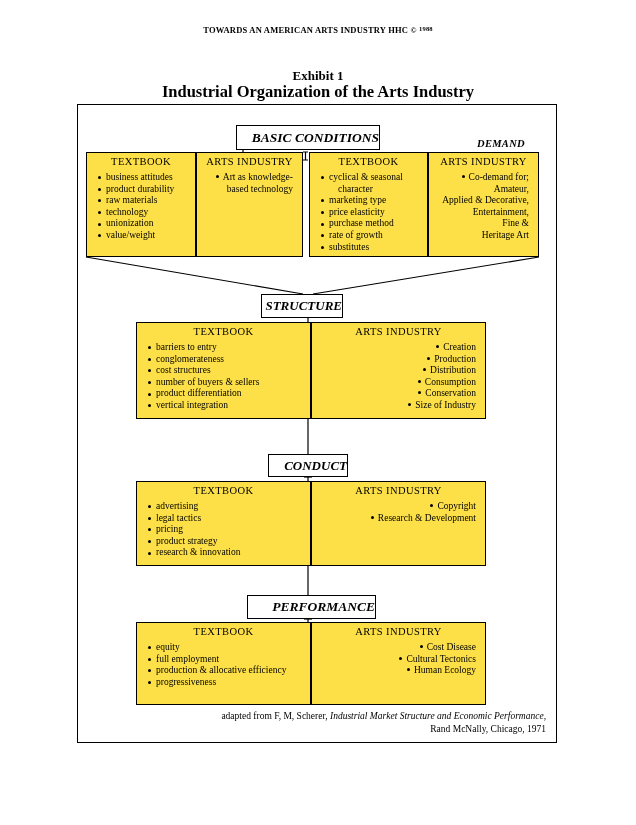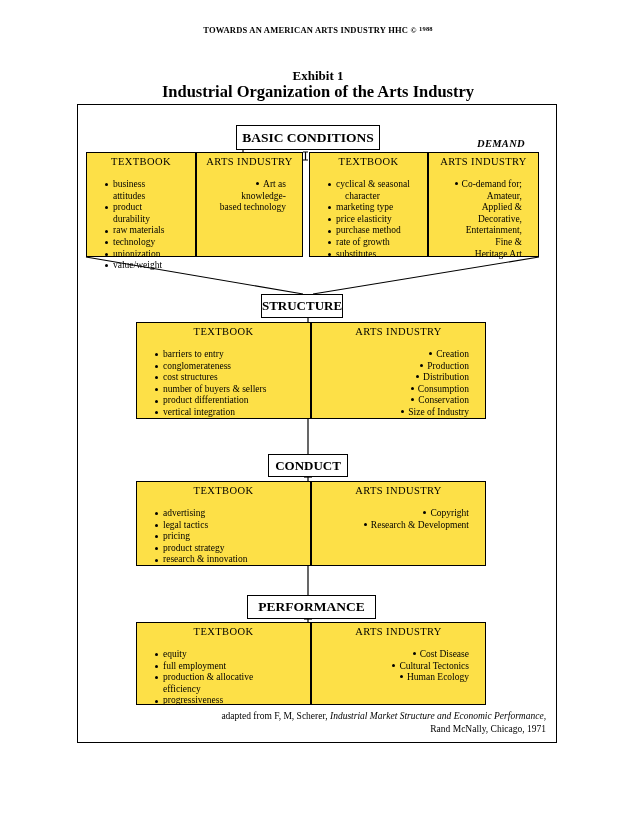--- a/index.html
+++ b/index.html
@@ -31,37 +31,37 @@
 
   
   #frame{
     left:77px;top:104px;width:480px;height:639px;
     border:1.3px solid #000;box-sizing:border-box;
   }
 
   
   .stage-hdr{
     border:1.2px solid #000;box-sizing:border-box;background:#fff;
-    display:flex;align-items:center;justify-content:center;
-    font-weight:bold;z-index:5;
+    display:flex;align-items:center;justify-content:flex-end;
+    font-weight:bold;z-index:5;font-style:italic;
   }
   #basic-conditions-box{left:236px;top:125px;width:144px;height:25px;font-size:13.5px;}
   #structure-box{left:261px;top:294px;width:82px;height:24px;font-size:13px;}
   #conduct-box{left:268px;top:454px;width:80px;height:23px;font-size:13px;}
   #performance-box{left:247px;top:595px;width:129px;height:24px;font-size:13.5px;}
 
   
   .side-caption{font-size:10.5px;font-weight:bold;letter-spacing:.3px;}
   #supply-label{left:95px;top:152px;}
   #demand-label{left:477px;top:138px;font-style:italic;}
 
   
   .pane{position:absolute;box-sizing:border-box;border:1.2px solid #000;background:#fde047;}
   .pane-title{text-align:center;font-size:10.5px;letter-spacing:.4px;margin:3px 0 1px 0;}
-  ul.items{list-style:none;margin:12px;padding:0 5px 0 5px;font-size:9.5px;line-height:11.6px;}
+  ul.items{list-style:none;margin:5px;padding:0 5px 0 5px;font-size:9.5px;line-height:11.6px;}
   ul.items li{position:relative;padding-left:9px;}
   ul.items li:before{
     content:"";position:absolute;left:1px;top:4.2px;
     width:3px;height:3px;background:#000;border-radius:50%;
   }
   
   ul.items.right{padding:0 4px 0 4px;text-align:right;}
   ul.items.right li{padding-left:0;padding-right:0;}
   ul.items.right li:before{display:none;}
   ul.items.right li span.b{

